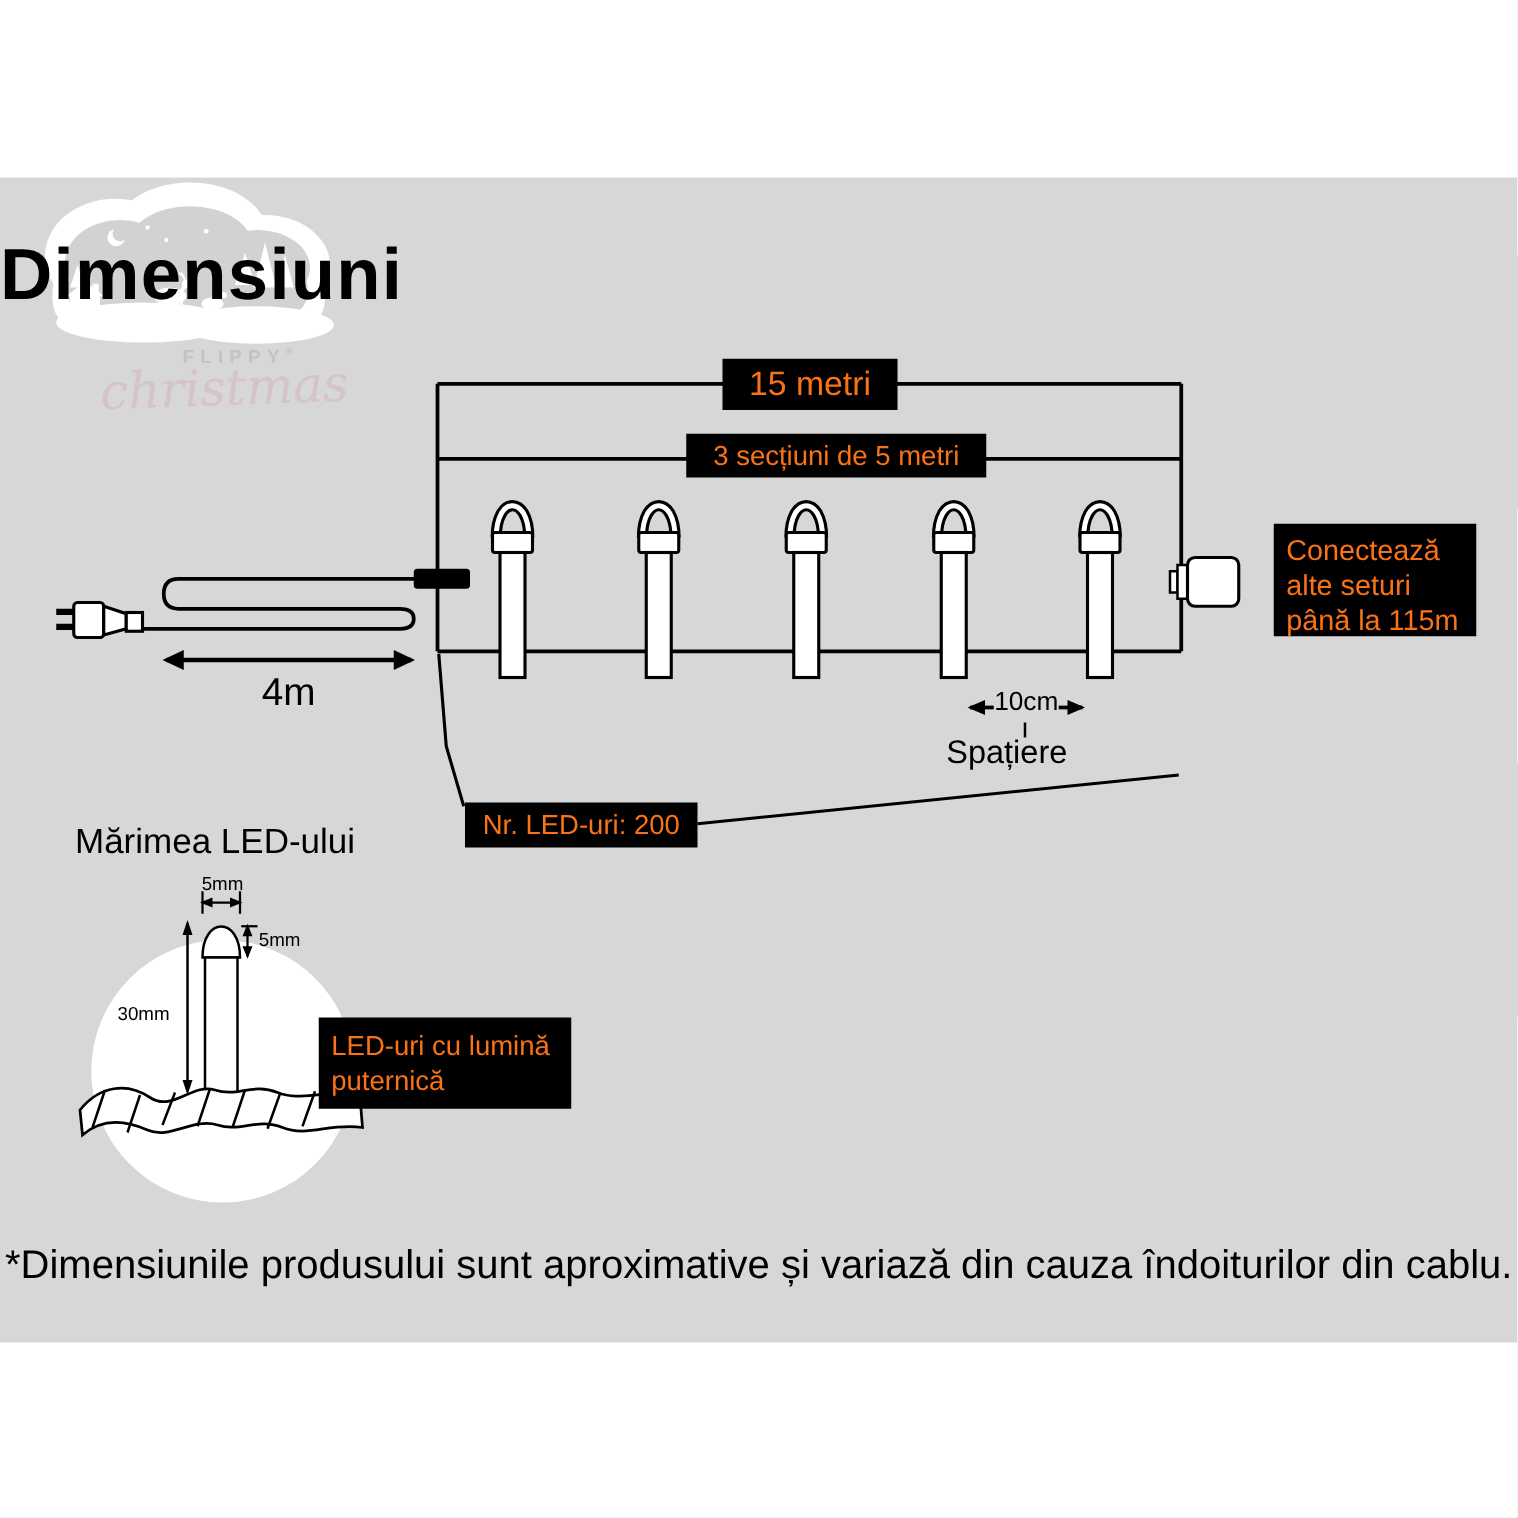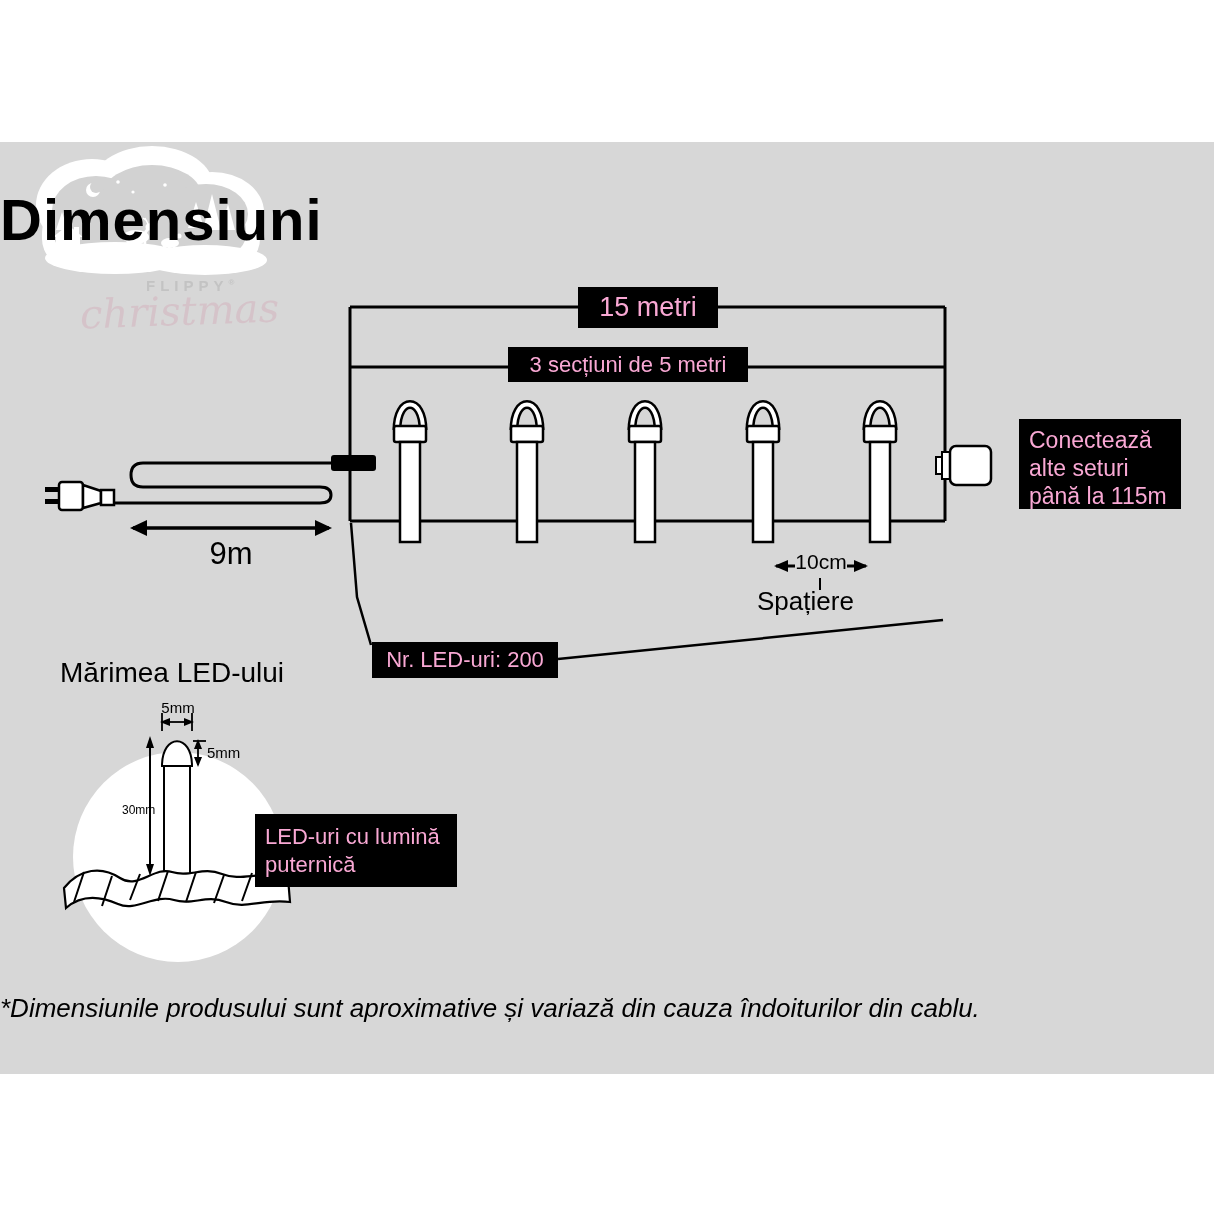--- a/index.html
+++ b/index.html
@@ -5,38 +5,38 @@
   html,body{margin:0;padding:0;background:#fff;}
   #stage{
     position:relative;width:1214px;height:1214px;background:#ffffff;
     font-family:"Liberation Sans",sans-serif;color:#000;overflow:hidden;
   }
   .panel{position:absolute;left:0;top:142px;width:1214px;height:932px;background:#d7d7d7;z-index:1;}
   svg.art{position:absolute;left:0;top:0;z-index:2;}
   .txt{position:absolute;z-index:3;}
   #title{left:0;right:0;top:186px;text-align:left;font-size:58px;font-weight:700;letter-spacing:1px;}
   .lbl-box{
-    position:absolute;z-index:3;background:#000;color:#f9a8d4;
+    position:absolute;z-index:3;background:#000;color:#f97316;
     display:flex;align-items:center;justify-content:center;box-sizing:border-box;
   }
   #label-15m{left:578px;top:287px;width:140px;height:41px;font-size:27px;}
-  #label-sections{left:508px;top:347px;width:240px;height:35px;font-size:22px;}
+  #label-sections{left:549px;top:347px;width:240px;height:35px;font-size:22px;}
   #label-connect{left:1019px;top:419px;width:162px;height:90px;font-size:23px;
     display:block;text-align:left;padding:7px 10px;line-height:1.22;}
   #label-ledcount{left:372px;top:642px;width:186px;height:36px;font-size:22px;}
   #label-lednote{left:255px;top:814px;width:202px;height:73px;font-size:22px;
     display:block;text-align:left;padding:9px 0 24px 10px;line-height:1.28;}
   #lbl-3m{left:171px;top:536px;width:120px;text-align:center;font-size:31px;}
   #lbl-10cm{left:791px;top:550px;width:60px;text-align:center;font-size:21px;}
   #lbl-spatiere{left:757px;top:586px;width:128px;text-align:left;font-size:26px;}
   #lbl-marimea{left:60px;top:657px;font-size:28px;}
   #lbl-5mm-top{left:152px;top:699px;width:52px;text-align:center;font-size:15px;}
   #lbl-5mm-right{left:207px;top:744px;font-size:15px;}
-  #lbl-30mm{left:94px;top:803px;font-size:12px;margin-left:28px;}
-  #disclaimer{left:0;right:0;top:993px;font-size:26px;font-style:italic;}
+  #lbl-30mm{left:94px;top:803px;font-size:15px;}
+  #disclaimer{left:0;right:0;top:993px;text-align:center;font-size:32px;}
   #logo-brand{left:146px;top:277px;font-size:15px;font-weight:700;letter-spacing:5px;color:#c3c3c3;}
   #logo-brand sup{font-size:8px;letter-spacing:0;}
   #logo-script{left:80px;top:288px;font-size:40px;font-style:italic;color:#d5c3c9;
     font-family:"DejaVu Serif",serif;transform:rotate(-2deg);}
 </style>
 </head>
 <body>
 
 <div id="stage">
 
@@ -203,21 +203,21 @@
     <span>FLIPPY</span><sup>®</sup>
   </div>
   <div class="txt" id="logo-script">christmas</div>
 
   <div class="lbl-box" id="label-15m">15 metri</div>
   <div class="lbl-box" id="label-sections">3 secțiuni de 5 metri</div>
   <div class="lbl-box" id="label-connect">Conectează alte seturi până la 115m</div>
   <div class="lbl-box" id="label-ledcount">Nr. LED-uri: 200</div>
   <div class="lbl-box" id="label-lednote">LED-uri cu lumină puternică</div>
 
-  <div class="txt" id="lbl-3m">9m</div>
+  <div class="txt" id="lbl-3m">4m</div>
   <div class="txt" id="lbl-10cm">10cm</div>
   <div class="txt" id="lbl-spatiere">Spațiere</div>
   <div class="txt" id="lbl-marimea">Mărimea LED-ului</div>
   <div class="txt" id="lbl-5mm-top">5mm</div>
   <div class="txt" id="lbl-5mm-right">5mm</div>
   <div class="txt" id="lbl-30mm">30mm</div>
 
   <div class="txt" id="disclaimer">*Dimensiunile produsului sunt aproximative și variază din cauza îndoiturilor din cablu.</div>
 </div>
 

